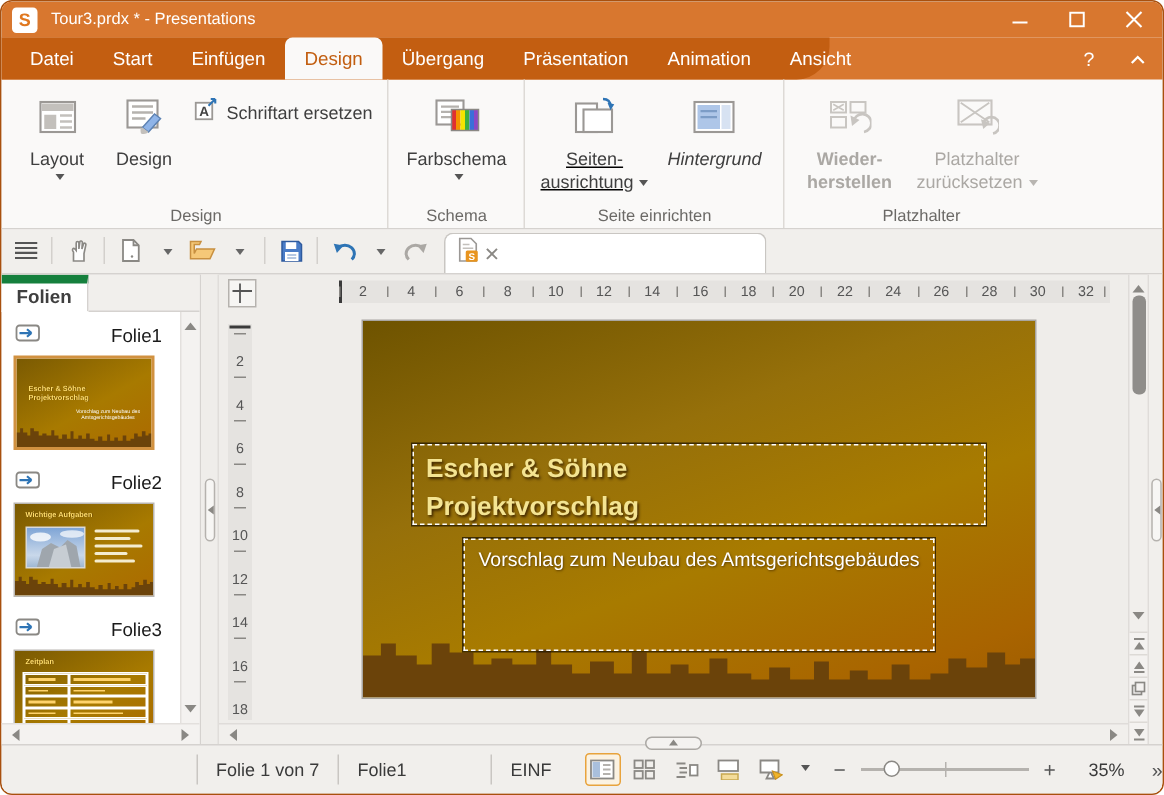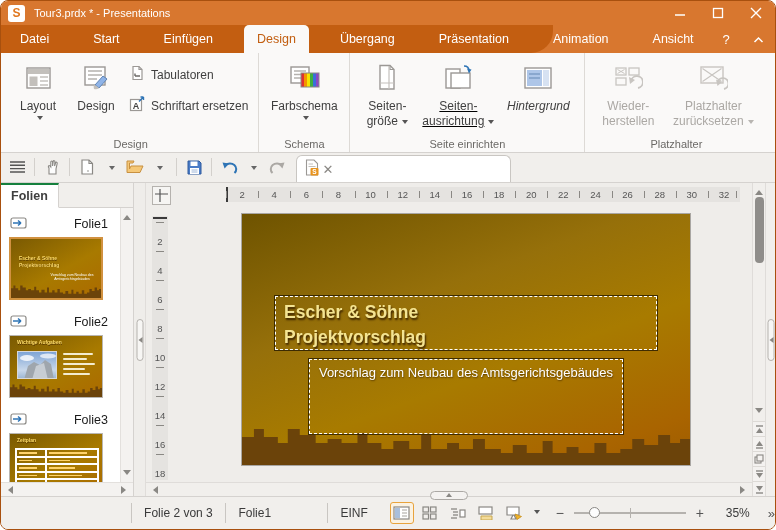--- a/index.html
+++ b/index.html
@@ -9,21 +9,21 @@
   
   .titlebar { height:24px; background:#D8772F; display:flex; align-items:center; padding-left:7px; flex:0 0 auto; }
   .applogo { width:17px; height:17px; background:#fff; border-radius:3px; display:flex; align-items:center; justify-content:center; color:#E07820; font-weight:bold; font-size:12px; }
   .wintitle { color:#fff; font-size:11px; margin-left:9px; flex:1; }
   .winctrl { width:38px; height:24px; display:flex; align-items:center; justify-content:center; }
   .winctrl svg { display:block; }
 
   
   .menubar { height:28px; background:#D8772F; position:relative; display:flex; align-items:stretch; flex:0 0 auto; }
   .tabstrip-bg { position:absolute; left:0; top:0; width:552px; height:28px; background:#C35E11; border-radius:0 0 22px 0; }
-  .menuitems { position:relative; display:flex; align-items:stretch; padding-left:6px;gap:18px; }
+  .menuitems { position:relative; display:flex; align-items:stretch; padding-left:6px; }
   .menuitem { color:#fff; font-size:12.5px; padding:0 13px; display:flex; align-items:center; cursor:default; }
   .menuitem.active { background:#FAF9F8; color:#C25E10; border-radius:5px 5px 0 0; }
   .menubar-right { position:absolute; right:8px; top:0; height:28px; display:flex; align-items:center; gap:14px; color:#fff; }
   .menubar-right .mb-btn { font-size:13px; width:18px; text-align:center; }
 
   
   .ribbon { height:100px; background:#FAF9F8; border-bottom:1px solid #D5D2CF; display:flex; align-items:stretch; padding:0 2px; flex:0 0 auto; }
   .rgroup { position:relative; padding:4px 6px 18px 6px; display:flex; align-items:flex-start; }
   .rgroup + .rgroup { border-left:1px solid #DDDAD6; }
   .rgroup-label { position:absolute; left:0; right:0; bottom:2px; text-align:center; font-size:11px; color:#6B6966; }
@@ -48,21 +48,21 @@
   .doctab-title { flex:1; text-align:center; font-size:12.5px; color:#333; }
   .doctab-close { color:#8A8884; font-size:13px; width:16px; text-align:center; }
 
   
   .main { flex:1; display:flex; min-height:0; }
 
   
   .slidepanel { width:133px; background:#fff; border-right:1px solid #D5D2CF; display:flex; flex-direction:column; }
   .panel-tabs { height:25px; display:flex; background:#F1EFEC; border-bottom:1px solid #D5D2CF; flex:0 0 auto; }
   .ptab { padding:0 10px; font-size:12.5px; color:#3F3F3F; display:flex; align-items:center; }
-  .ptab.active { background:#fff; border-top:2px solid #15803d; border-right:1px solid #D5D2CF; border-bottom:1px solid #fff; margin-bottom:-1px; font-weight:bold; }
+  .ptab.active { background:#fff; border-top:6px solid #15803d; border-right:1px solid #D5D2CF; border-bottom:1px solid #fff; margin-bottom:-1px; font-weight:bold; }
   .panel-body { flex:1; display:flex; min-height:0; }
   .thumb-col { flex:1; padding-top:4px; overflow:hidden; }
   .slide-label { display:flex; align-items:center; padding:3px 6px 2px 9px; }
   .slide-name { flex:1; text-align:right; font-size:12.5px; color:#1a1a1a; padding-right:6px; }
   .thumb { margin:2px 0 10px 8px; width:94px; height:63px; position:relative; overflow:hidden; border:1px solid #B9B6B2; background:linear-gradient(150deg,#7A5A02,#A87A00 55%,#AC6A00 100%); }
   .thumb.selected { border:2px solid #D19140; }
   .mini-skyline { position:absolute; bottom:0; left:0; width:100%; height:16px; }
   .scaled { transform-origin:left top; position:absolute; }
   .m1-title { left:8px; top:17px; font-size:8px; font-weight:bold; color:#FFDE6B; line-height:1.25; transform:scale(.62); width:150px; text-shadow:.5px .5px 0 #5a3a00; }
   .m1-sub { left:26px; top:33px; font-size:7px; color:#fff; width:140px; text-align:center; transform:scale(.5); line-height:1.3; }
@@ -208,29 +208,20 @@
               <line x1="7" y1="16" x2="16" y2="16" stroke="#B5B2AE" stroke-width="1.6"></line>
               <path d="M14 22 L22 13 L26 16 L18 25 Z" fill="#8FB4E8" stroke="#5E83B3" stroke-width="1"></path>
               <path d="M13 26 Q12 22 14 22 L18 25 Q16 27 13 26 Z" fill="#C3C0BC"></path>
             </svg>
           </span>
         <span class="blabel">Design</span>
       </div>
       <div class="smallcol">
         <div class="smallbtn">
           <span><svg width="16" height="16" viewBox="0 0 16 16">
-                <path d="M4 1.5 H10 L13 4.5 V14.5 H4 Z" fill="#fff" stroke="#9B9895" stroke-width="1.2"></path>
-                <path d="M10 1.5 V4.5 H13" fill="none" stroke="#9B9895" stroke-width="1.2"></path>
-                <line x1="6" y1="11" x2="11" y2="11" stroke="#6B6966" stroke-width="1.4"></line>
-                <line x1="6" y1="11" x2="6" y2="8.5" stroke="#6B6966" stroke-width="1.4"></line>
-              </svg></span>
-          <span>Tabulatoren</span>
-        </div>
-        <div class="smallbtn">
-          <span><svg width="16" height="16" viewBox="0 0 16 16">
                 <rect x="1.5" y="3.5" width="11" height="11" fill="#fff" stroke="#9B9895" stroke-width="1.2"></rect>
                 <text x="7" y="12.5" font-size="9" font-family="Liberation Sans, sans-serif" fill="#444" text-anchor="middle" font-weight="bold">A</text>
                 <path d="M10 5.5 L14.5 1 M14.5 1 L11.5 1 M14.5 1 L14.5 4" stroke="#2E74B5" stroke-width="1.4" fill="none"></path>
               </svg></span>
           <span>Schriftart ersetzen</span>
         </div>
       </div>
       <div class="rgroup-label">Design</div>
     </div>
 
@@ -253,31 +244,20 @@
               </g>
             </svg>
           </span>
         <span class="blabel">Farbschema</span>
         <span class="caret"></span>
       </div>
       <div class="rgroup-label">Schema</div>
     </div>
 
     <div class="rgroup">
-      <div class="bigbtn" style="width:62px;">
-        <span>
-            <svg width="30" height="30" viewBox="0 0 30 30">
-              <path d="M8 2.5 H18 L22 6.5 V26 H8 Z" fill="#fff" stroke="#9B9895" stroke-width="1.4"></path>
-              <path d="M18 2.5 V6.5 H22" fill="none" stroke="#9B9895" stroke-width="1.2"></path>
-              <line x1="17" y1="3" x2="17" y2="26" stroke="#C3C0BC" stroke-width="1.2"></line>
-              <line x1="8" y1="20" x2="22" y2="20" stroke="#C3C0BC" stroke-width="1.2"></line>
-            </svg>
-          </span>
-        <span class="blabel"><span>Seiten-größe</span><span class="caret"></span></span>
-      </div>
       <div class="bigbtn" style="width:80px;text-decoration:underline;">
         <span>
             <svg width="32" height="30" viewBox="0 0 32 30">
               <rect x="4" y="6" width="14" height="19" fill="#fff" stroke="#9B9895" stroke-width="1.4"></rect>
               <rect x="9" y="10" width="19" height="15" fill="#fff" stroke="#9B9895" stroke-width="1.4"></rect>
               <path d="M22 3 q5 0 5 5" fill="none" stroke="#2E74B5" stroke-width="1.6"></path>
               <path d="M27 10.5 L25 5.5 L29.5 6.5 Z" fill="#2E74B5"></path>
             </svg>
           </span>
         <span class="blabel"><span>Seiten-ausrichtung</span><span class="caret"></span></span>
@@ -291,21 +271,21 @@
               <line x1="7" y1="11" x2="18" y2="11" stroke="#7C9CC6" stroke-width="1.5"></line>
               <line x1="7" y1="15" x2="18" y2="15" stroke="#7C9CC6" stroke-width="1.5"></line>
             </svg>
           </span>
         <span class="blabel">Hintergrund</span>
       </div>
       <div class="rgroup-label">Seite einrichten</div>
     </div>
 
     <div class="rgroup">
-      <div class="bigbtn disabled" style="width:74px;">
+      <div class="bigbtn disabled" style="width:74px;font-weight:bold;">
         <span>
             <svg width="30" height="30" viewBox="0 0 30 30">
               <rect x="3" y="5" width="10" height="7" fill="none" stroke="#C8C5C1" stroke-width="1.3"></rect>
               <rect x="16" y="5" width="10" height="7" fill="none" stroke="#C8C5C1" stroke-width="1.3"></rect>
               <rect x="3" y="15" width="10" height="7" fill="none" stroke="#C8C5C1" stroke-width="1.3"></rect>
               <path d="M4.5 6.5 L11.5 10.5 M11.5 6.5 L4.5 10.5" stroke="#C8C5C1" stroke-width="1"></path>
               <path d="M25 25 a6 6 0 1 0 -7 -7" fill="none" stroke="#C8C5C1" stroke-width="1.8"></path>
               <path d="M16 14 L22 17 L17 21 Z" fill="#C8C5C1"></path>
             </svg>
           </span>
@@ -612,21 +592,21 @@
 
     <div class="right-grip">
       <div class="grip">
           <i class="garr"></i>
         </div>
     </div>
   </div>
 
   <div class="statusbar">
     <span class="sb-spacer"></span>
-    <span class="sb-field sb-pos">Folie 2 von 3</span>
+    <span class="sb-field sb-pos">Folie 1 von 7</span>
     <span class="sb-field sb-name">Folie1</span>
     <span class="sb-field">EINF</span>
     <div class="viewbtns">
       <div class="vbtn selected">
           <svg width="17" height="14" viewBox="0 0 17 14">
             <rect x="1" y="1" width="15" height="12" fill="#fff" stroke="#8A8884" stroke-width="1.2"></rect>
             <rect x="2" y="2" width="5" height="10" fill="#A9BfdC"></rect>
             <line x1="9" y1="4" x2="14" y2="4" stroke="#B5B2AE" stroke-width="1.2"></line>
             <line x1="9" y1="7" x2="14" y2="7" stroke="#B5B2AE" stroke-width="1.2"></line>
             <line x1="9" y1="10" x2="14" y2="10" stroke="#B5B2AE" stroke-width="1.2"></line>

